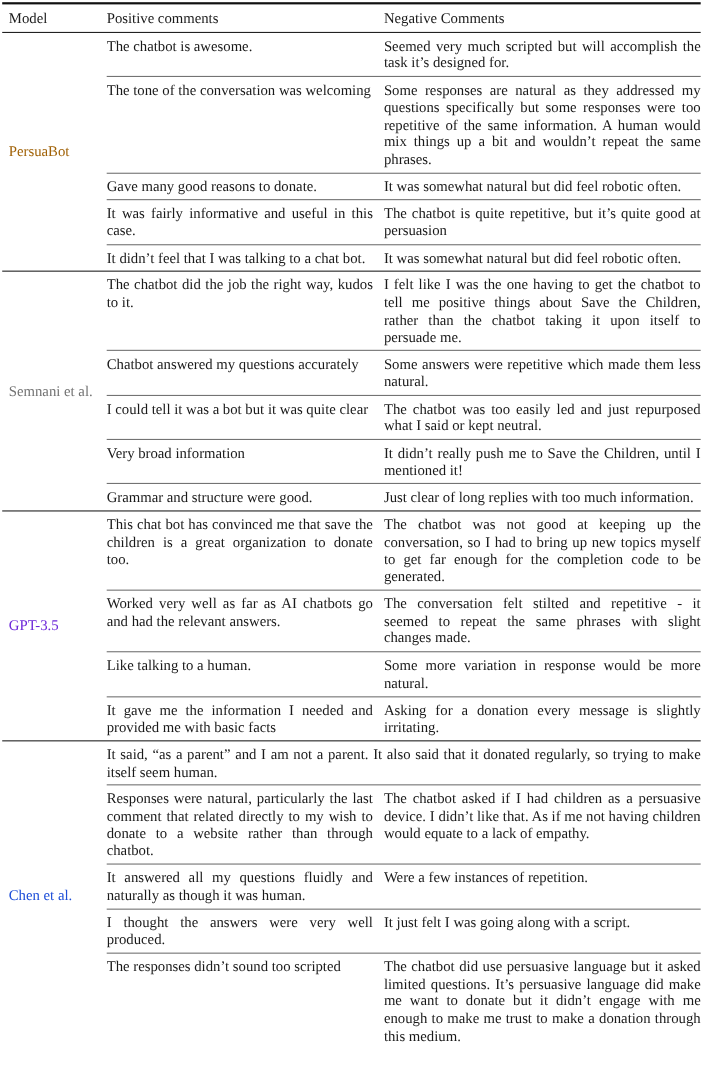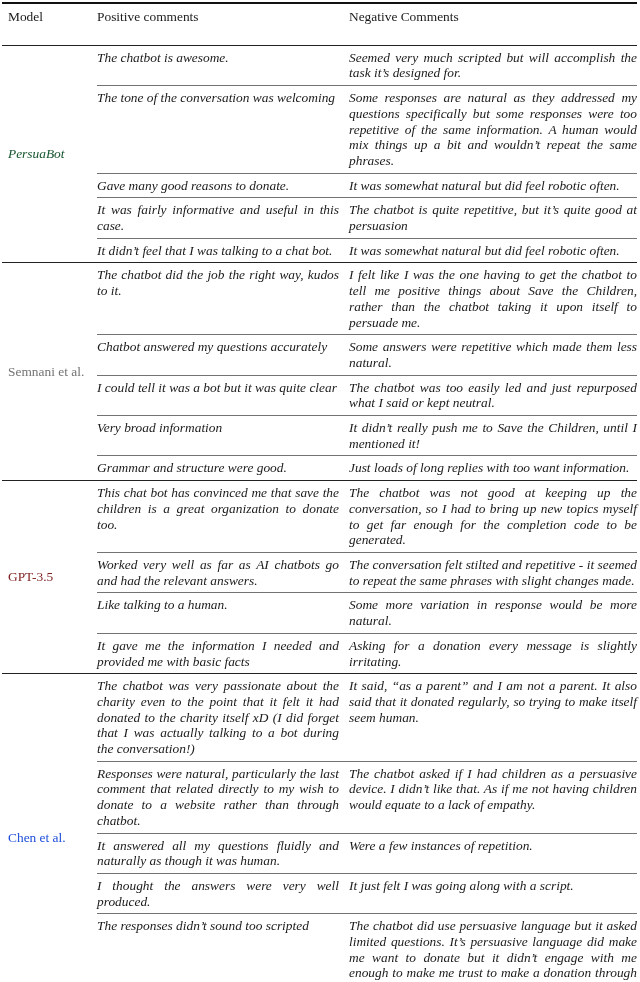--- a/index.html
+++ b/index.html
@@ -18,21 +18,21 @@
     margin: 2px 3px 0 2px;
     width: 635px;
     font-size: 13.4px;
     line-height: 15.7px;
   }
   .rule-top, .rule-bottom {
     border-top: 2px solid #111111;
   }
   .header-row {
     display: flex;
-    padding: 5px 0 20px 0;
+    padding: 5px 0 4px 0;
     border-bottom: 1.2px solid #222222;
   }
   .col-model {
     width: 95px;
     flex: 0 0 95px;
     padding-left: 6px;
     box-sizing: border-box;
   }
   .col-pos {
     width: 242px;
@@ -51,21 +51,20 @@
   .model-cell {
     width: 95px;
     flex: 0 0 95px;
     padding-left: 6px;
     box-sizing: border-box;
     display: flex;
     align-items: center;
   }
   .rows {
     flex: 1 1 auto;
-    font-style: italic;
   }
   .row {
     display: flex;
     padding: 4px 0 4px 0;
   }
   .row + .row {
     border-top: 1px solid #737373;
   }
   .cell {
     text-align: justify;
@@ -91,21 +90,21 @@
   <div class="rule-top"></div>
 
   <div class="header-row">
     <div class="col-model th">Model</div>
     <div class="col-pos th">Positive comments</div>
     <div class="col-neg th">Negative Comments</div>
   </div>
 
   <div class="group">
     <div class="model-cell">
-      <span style="color: #14532d; font-style: italic;">PersuaBot</span>
+      <span style="color: #a16207;">PersuaBot</span>
     </div>
     <div class="rows">
       <div class="row">
         <div class="cell pos">The chatbot is awesome.</div>
         <div class="cell neg">Seemed very much scripted but will accomplish the task it’s designed for.</div>
       </div>
       <div class="row">
         <div class="cell pos">The tone of the conversation was welcoming</div>
         <div class="cell neg">Some responses are natural as they addressed my questions specifically but some responses were too repetitive of the same information. A human would mix things up a bit and wouldn’t repeat the same phrases.</div>
       </div>
@@ -140,28 +139,28 @@
       <div class="row">
         <div class="cell pos">I could tell it was a bot but it was quite clear</div>
         <div class="cell neg">The chatbot was too easily led and just repurposed what I said or kept neutral.</div>
       </div>
       <div class="row">
         <div class="cell pos">Very broad information</div>
         <div class="cell neg">It didn’t really push me to Save the Children, until I mentioned it!</div>
       </div>
       <div class="row">
         <div class="cell pos">Grammar and structure were good.</div>
-        <div class="cell neg">Just loads of long replies with too want information.</div>
-      </div>
-    </div>
-  </div>
-
-  <div class="group">
-    <div class="model-cell">
-      <span style="color: #7f1d1d;">GPT-3.5</span>
+        <div class="cell neg">Just clear of long replies with too much information.</div>
+      </div>
+    </div>
+  </div>
+
+  <div class="group">
+    <div class="model-cell">
+      <span style="color: #6d28d9;">GPT-3.5</span>
     </div>
     <div class="rows">
       <div class="row">
         <div class="cell pos">This chat bot has convinced me that save the children is a great organization to donate too.</div>
         <div class="cell neg">The chatbot was not good at keeping up the conversation, so I had to bring up new topics myself to get far enough for the completion code to be generated.</div>
       </div>
       <div class="row">
         <div class="cell pos">Worked very well as far as AI chatbots go and had the relevant answers.</div>
         <div class="cell neg">The conversation felt stilted and repetitive - it seemed to repeat the same phrases with slight changes made.</div>
       </div>
@@ -175,21 +174,20 @@
       </div>
     </div>
   </div>
 
   <div class="group">
     <div class="model-cell">
       <span style="color: #1d4ed8;">Chen et al.</span>
     </div>
     <div class="rows">
       <div class="row">
-        <div class="cell pos">The chatbot was very passionate about the charity even to the point that it felt it had donated to the charity itself xD (I did forget that I was actually talking to a bot during the conversation!)</div>
         <div class="cell neg">It said, “as a parent” and I am not a parent. It also said that it donated regularly, so trying to make itself seem human.</div>
       </div>
       <div class="row">
         <div class="cell pos">Responses were natural, particularly the last comment that related directly to my wish to donate to a website rather than through chatbot.</div>
         <div class="cell neg">The chatbot asked if I had children as a persuasive device. I didn’t like that. As if me not having children would equate to a lack of empathy.</div>
       </div>
       <div class="row">
         <div class="cell pos">It answered all my questions fluidly and naturally as though it was human.</div>
         <div class="cell neg">Were a few instances of repetition.</div>
       </div>

